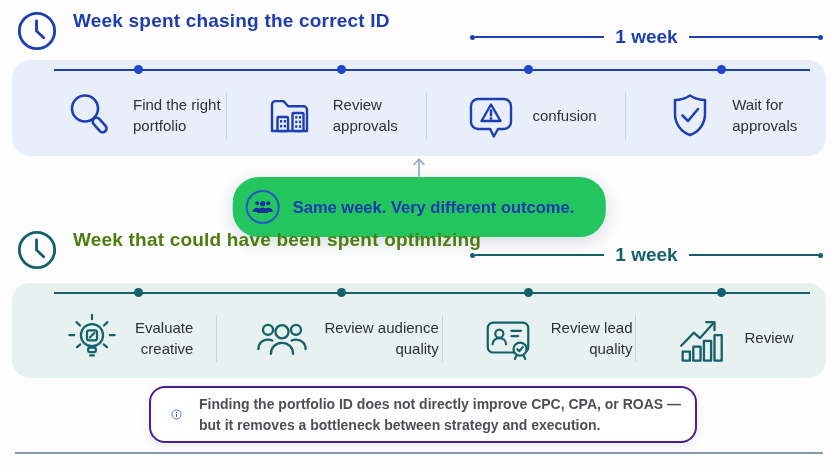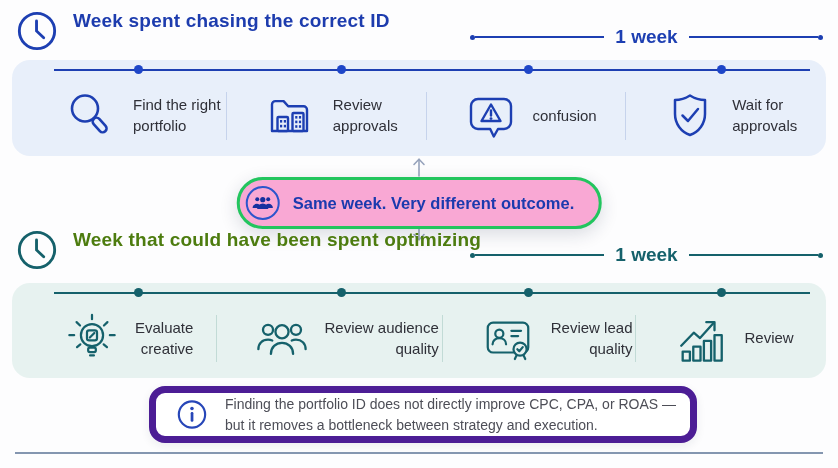--- a/index.html
+++ b/index.html
@@ -37,35 +37,35 @@
         padding-left:38px;padding-right:4px;}
   .cell:not(:last-child)::after{content:"";position:absolute;right:0;top:12px;bottom:12px;width:1px;}
   .band1 .cell:not(:last-child)::after{background:#c6d3ec;}
   .band2 .cell:not(:last-child)::after{background:#c2dbd6;}
   .cell svg{flex:0 0 auto;}
   .cell .txt{font-size:15px;color:#2f3038;line-height:1.38;}
   .cell .txt span{display:block;white-space:nowrap;}
 
   
   .pill{position:absolute;top:177px;left:50%;transform:translateX(-50%);height:46px;
-        background:#f9a8d4;border:3px solid #22c55e;border-radius:26px;
+        background:#22c55e;border:7px solid #22c55e;border-radius:26px;
         box-shadow:0 5px 18px rgba(25,35,70,.16);
         display:flex;align-items:center;gap:13px;padding:0 24px 0 6px;white-space:nowrap;}
   .pill .circ{width:34px;height:34px;border:2px solid #2c55cc;border-radius:50%;
         display:flex;align-items:center;justify-content:center;box-sizing:border-box;}
   .pill .ptxt{font-size:16.5px;font-weight:bold;color:#1b3aae;}
 
   .arrow{position:absolute;left:411px;}
   .arrow.up{top:157px;} .arrow.down{top:222px;}
 
   
   .foot{position:absolute;left:149px;top:386px;width:548px;height:57px;box-sizing:border-box;
-        background:#fff;border:7px solid #4c1d95;border-radius:16px;
+        background:#fff;border:2px solid #4c1d95;border-radius:16px;
         box-shadow:0 3px 10px rgba(25,35,70,.08);
-        display:flex;align-items:center;gap:17px;padding:0 14px 0 20px;}
+        display:flex;align-items:center;gap:17px;padding:0 14px 0 20px;font-weight:bold;}
   .foot .ftxt{font-size:14px;color:#4d4e57;line-height:1.5;}
   .foot .ftxt span{display:block;white-space:nowrap;}
 
   .baseline{position:absolute;left:15px;right:15px;top:452px;height:2px;background:#8496b0;}
 </style>
 </head>
 <body>
 
 <div class="wrap">
 

